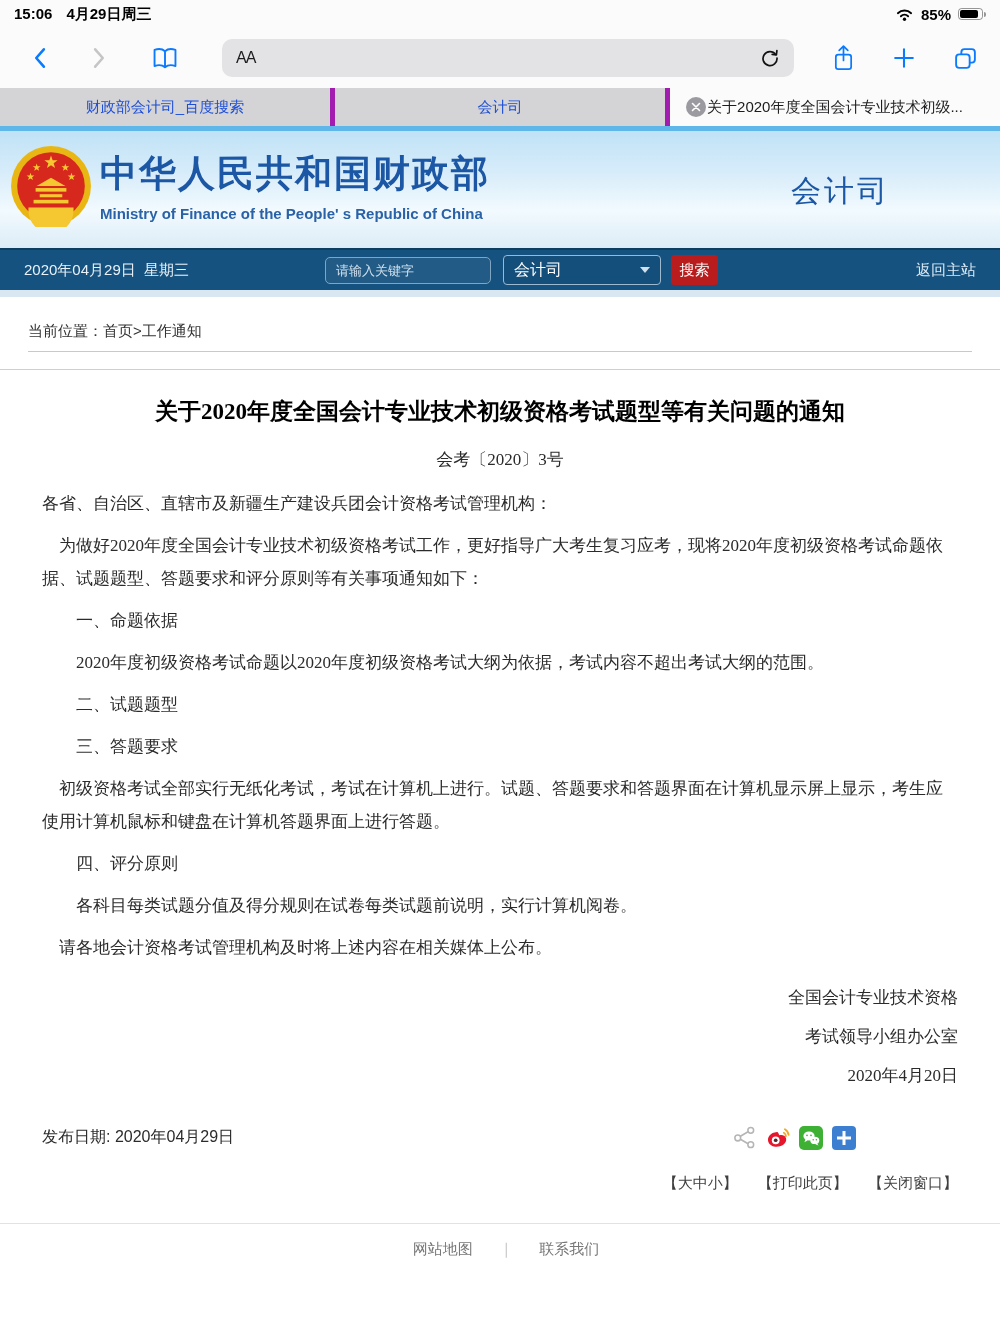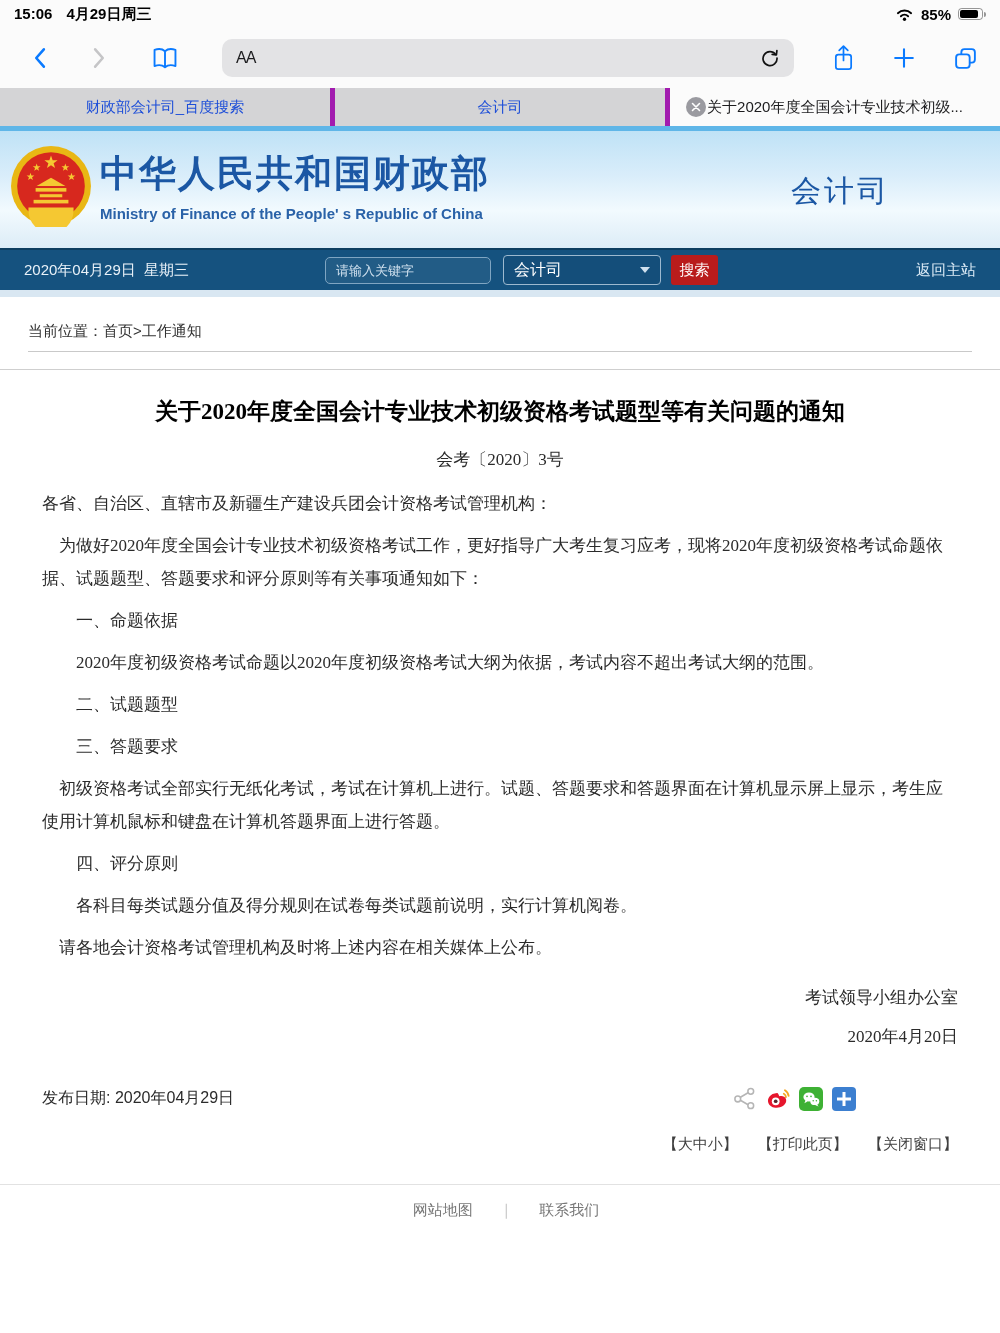--- a/index.html
+++ b/index.html
@@ -244,20 +244,21 @@
       <p class="body i2">一、命题依据</p>
       <p class="body i2">2020年度初级资格考试命题以2020年度初级资格考试大纲为依据，考试内容不超出考试大纲的范围。</p>
       <p class="body i2">二、试题题型</p>
       <p class="body i2">三、答题要求</p>
       <p class="body i1">初级资格考试全部实行无纸化考试，考试在计算机上进行。试题、答题要求和答题界面在计算机显示屏上显示，考生应使用计算机鼠标和键盘在计算机答题界面上进行答题。</p>
       <p class="body i2">四、评分原则</p>
       <p class="body i2">各科目每类试题分值及得分规则在试卷每类试题前说明，实行计算机阅卷。</p>
       <p class="body i1">请各地会计资格考试管理机构及时将上述内容在相关媒体上公布。</p>
 
       <div class="signature">
+        <div>全国会计专业技术资格</div>
         <div>考试领导小组办公室</div>
         <div>2020年4月20日</div>
       </div>
 
       <div class="publish-row">
         <span class="publish-date"><span>发布日期: </span><span>2020年04月29日</span></span>
         <span class="share-icons">
           <span>
             <svg width="25" height="25" viewBox="0 0 26 26">
                 <path d="M6.5 13 L18.5 6 M6.5 13.5 L18.5 20.5" stroke="#b5b5b5" stroke-width="1.6"></path>

